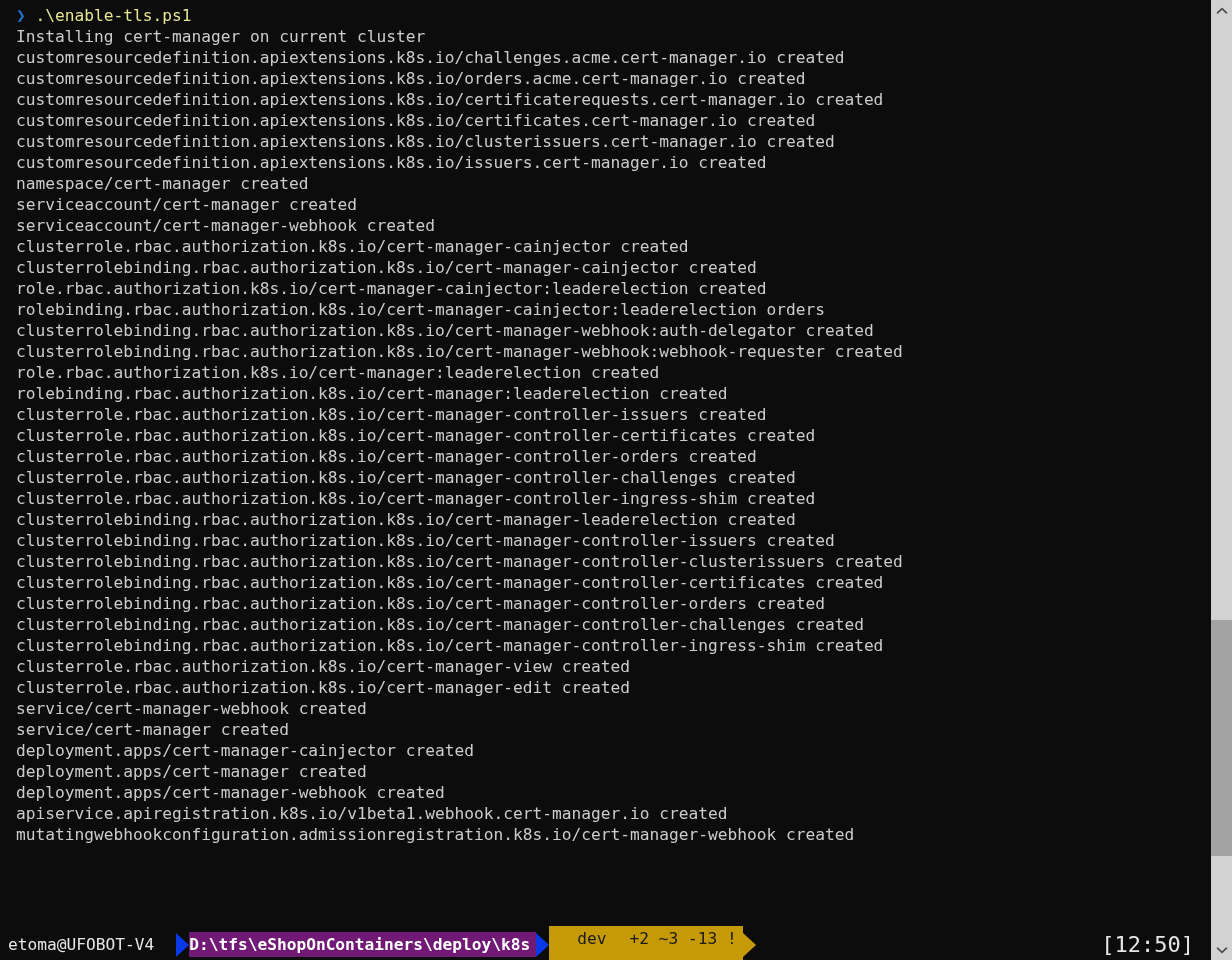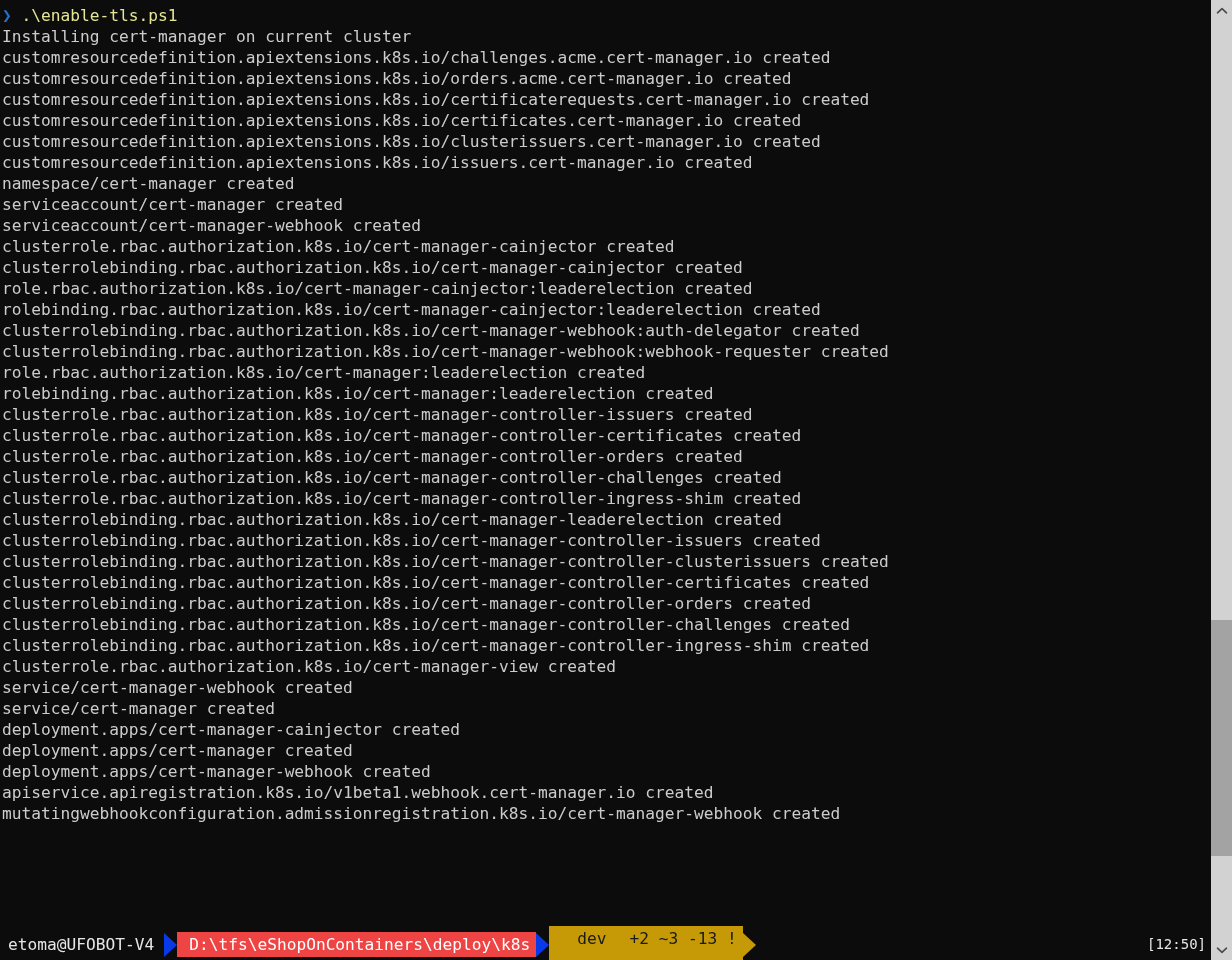--- a/index.html
+++ b/index.html
@@ -23,21 +23,21 @@
     overflow: hidden;
   }
 
   
   #buffer {
     position: absolute;
     left: 0;
     top: 0;
     width: 1211px;
     height: 925px;
-    padding: 5px 0 0 2px;
+    padding: 5px 0 0 16px;
     box-sizing: border-box;
     overflow: hidden;
   }
 
   .line {
     height: 21px;
     line-height: 21px;
     font-size: 16.2px;
     letter-spacing: 0px;
     white-space: pre;
@@ -69,40 +69,41 @@
   .seg {
     display: flex;
     align-items: center;
     height: 25px;
     line-height: 25px;
     white-space: pre;
   }
 
   .seg-user {
     color: #e6e6e6;
-    padding: 0 10px 0 8px;
+    padding: 0 22px 0 8px;
     background: #0c0c0c;
   }
 
   .arrow {
     width: 0;
     height: 0;
     border-top: 12.5px solid transparent;
     border-bottom: 12.5px solid transparent;
     flex: 0 0 auto;
   }
 
   .arrow-blue-in  { border-left: 13px solid #0a3ae8; }
   .arrow-blue-out { border-left: 13px solid #0a3ae8; }
   .arrow-gold-out { border-left: 13px solid #c59a06; }
 
   .seg-path {
-    background: #ef4444;
+    background: #701a75;
     color: #ffffff;
-    padding: 0 6px 0 12px;
+    padding: 0 6px 0 0;
+    font-weight: bold;
   }
 
   .seg-git {
     background: #c59a06;
     color: #1a1a1a;
     padding: 0 6px 12px 8px;
     display: flex;
     align-items: center;
     gap: 0;
   }
@@ -122,25 +123,25 @@
     margin: 0 6px 0 2px;
     position: relative;
     top: 1px;
   }
 
   .git-text { margin-right: 2px; }
   .git-counts { margin-left: 2px; }
 
   #clock {
     position: absolute;
-    right: 26px;
+    right: 38px;
     bottom: 0;
     height: 31px;
     line-height: 31px;
-    font-size: 14px;
+    font-size: 22px;
     color: #e6e6e6;
     white-space: pre;
   }
 
   
   #scrollbar {
     position: absolute;
     top: 0;
     right: 0;
     width: 21px;
@@ -184,38 +185,39 @@
         <div class="line">customresourcedefinition.apiextensions.k8s.io/certificaterequests.cert-manager.io created</div>
         <div class="line">customresourcedefinition.apiextensions.k8s.io/certificates.cert-manager.io created</div>
         <div class="line">customresourcedefinition.apiextensions.k8s.io/clusterissuers.cert-manager.io created</div>
         <div class="line">customresourcedefinition.apiextensions.k8s.io/issuers.cert-manager.io created</div>
         <div class="line">namespace/cert-manager created</div>
         <div class="line">serviceaccount/cert-manager created</div>
         <div class="line">serviceaccount/cert-manager-webhook created</div>
         <div class="line">clusterrole.rbac.authorization.k8s.io/cert-manager-cainjector created</div>
         <div class="line">clusterrolebinding.rbac.authorization.k8s.io/cert-manager-cainjector created</div>
         <div class="line">role.rbac.authorization.k8s.io/cert-manager-cainjector:leaderelection created</div>
-        <div class="line">rolebinding.rbac.authorization.k8s.io/cert-manager-cainjector:leaderelection created</div>
+        <div class="line">rolebinding.rbac.authorization.k8s.io/cert-manager-cainjector:leaderelection orders</div>
         <div class="line">clusterrolebinding.rbac.authorization.k8s.io/cert-manager-webhook:auth-delegator created</div>
         <div class="line">clusterrolebinding.rbac.authorization.k8s.io/cert-manager-webhook:webhook-requester created</div>
         <div class="line">role.rbac.authorization.k8s.io/cert-manager:leaderelection created</div>
         <div class="line">rolebinding.rbac.authorization.k8s.io/cert-manager:leaderelection created</div>
         <div class="line">clusterrole.rbac.authorization.k8s.io/cert-manager-controller-issuers created</div>
         <div class="line">clusterrole.rbac.authorization.k8s.io/cert-manager-controller-certificates created</div>
         <div class="line">clusterrole.rbac.authorization.k8s.io/cert-manager-controller-orders created</div>
         <div class="line">clusterrole.rbac.authorization.k8s.io/cert-manager-controller-challenges created</div>
         <div class="line">clusterrole.rbac.authorization.k8s.io/cert-manager-controller-ingress-shim created</div>
         <div class="line">clusterrolebinding.rbac.authorization.k8s.io/cert-manager-leaderelection created</div>
         <div class="line">clusterrolebinding.rbac.authorization.k8s.io/cert-manager-controller-issuers created</div>
         <div class="line">clusterrolebinding.rbac.authorization.k8s.io/cert-manager-controller-clusterissuers created</div>
         <div class="line">clusterrolebinding.rbac.authorization.k8s.io/cert-manager-controller-certificates created</div>
         <div class="line">clusterrolebinding.rbac.authorization.k8s.io/cert-manager-controller-orders created</div>
         <div class="line">clusterrolebinding.rbac.authorization.k8s.io/cert-manager-controller-challenges created</div>
         <div class="line">clusterrolebinding.rbac.authorization.k8s.io/cert-manager-controller-ingress-shim created</div>
         <div class="line">clusterrole.rbac.authorization.k8s.io/cert-manager-view created</div>
+        <div class="line">clusterrole.rbac.authorization.k8s.io/cert-manager-edit created</div>
         <div class="line">service/cert-manager-webhook created</div>
         <div class="line">service/cert-manager created</div>
         <div class="line">deployment.apps/cert-manager-cainjector created</div>
         <div class="line">deployment.apps/cert-manager created</div>
         <div class="line">deployment.apps/cert-manager-webhook created</div>
         <div class="line">apiservice.apiregistration.k8s.io/v1beta1.webhook.cert-manager.io created</div>
         <div class="line">mutatingwebhookconfiguration.admissionregistration.k8s.io/cert-manager-webhook created</div>
       </div>
   </div>
 

